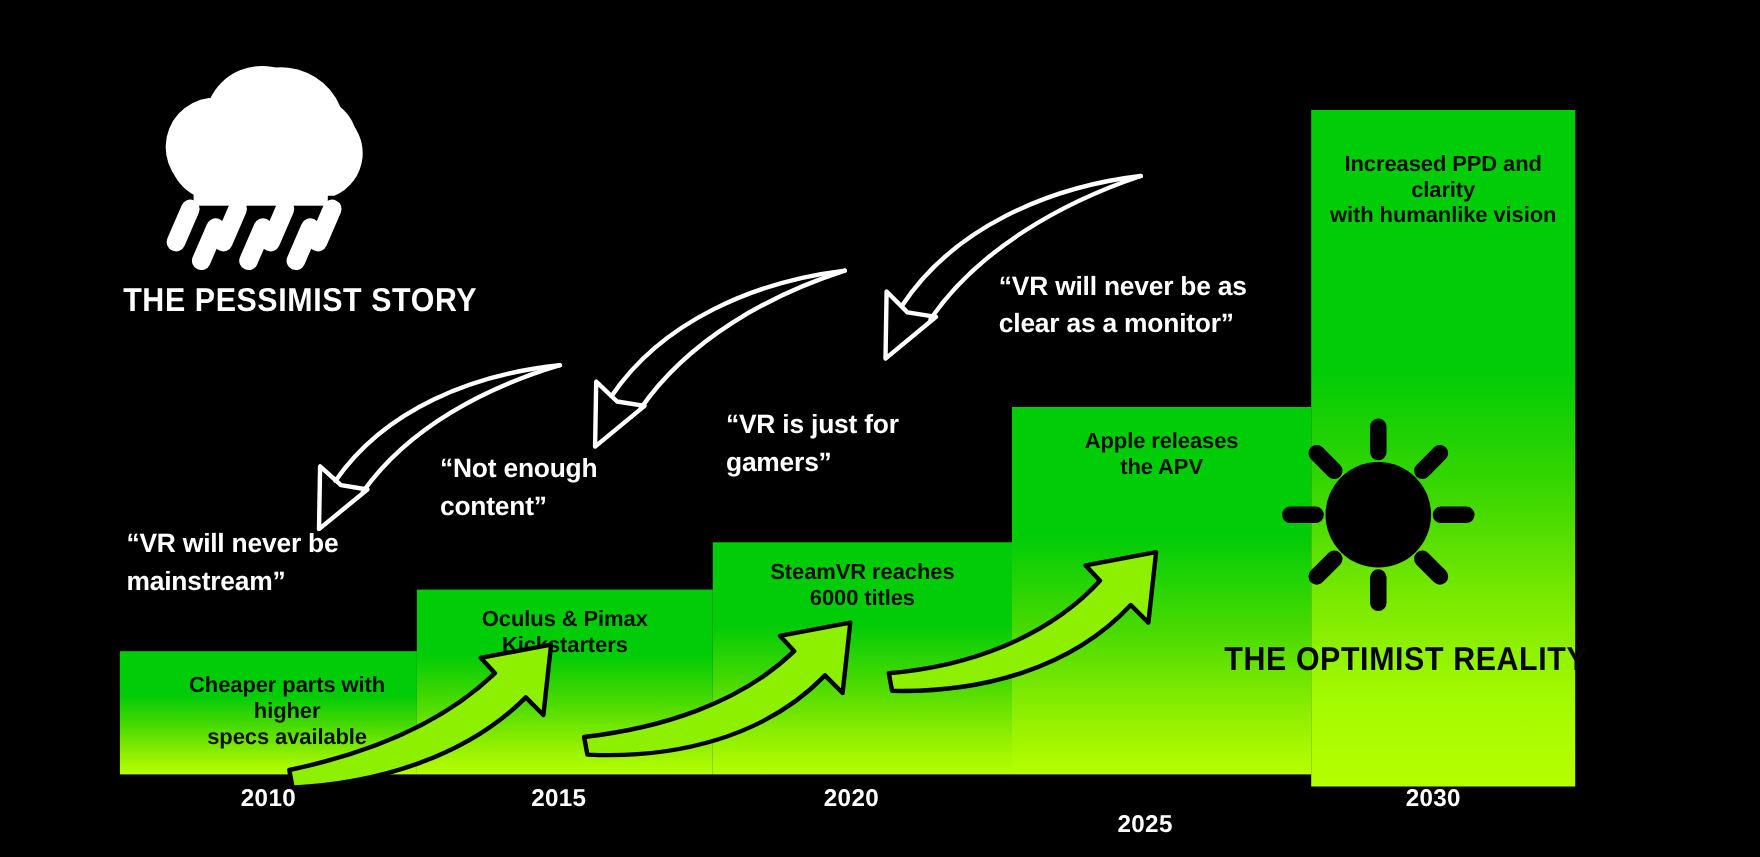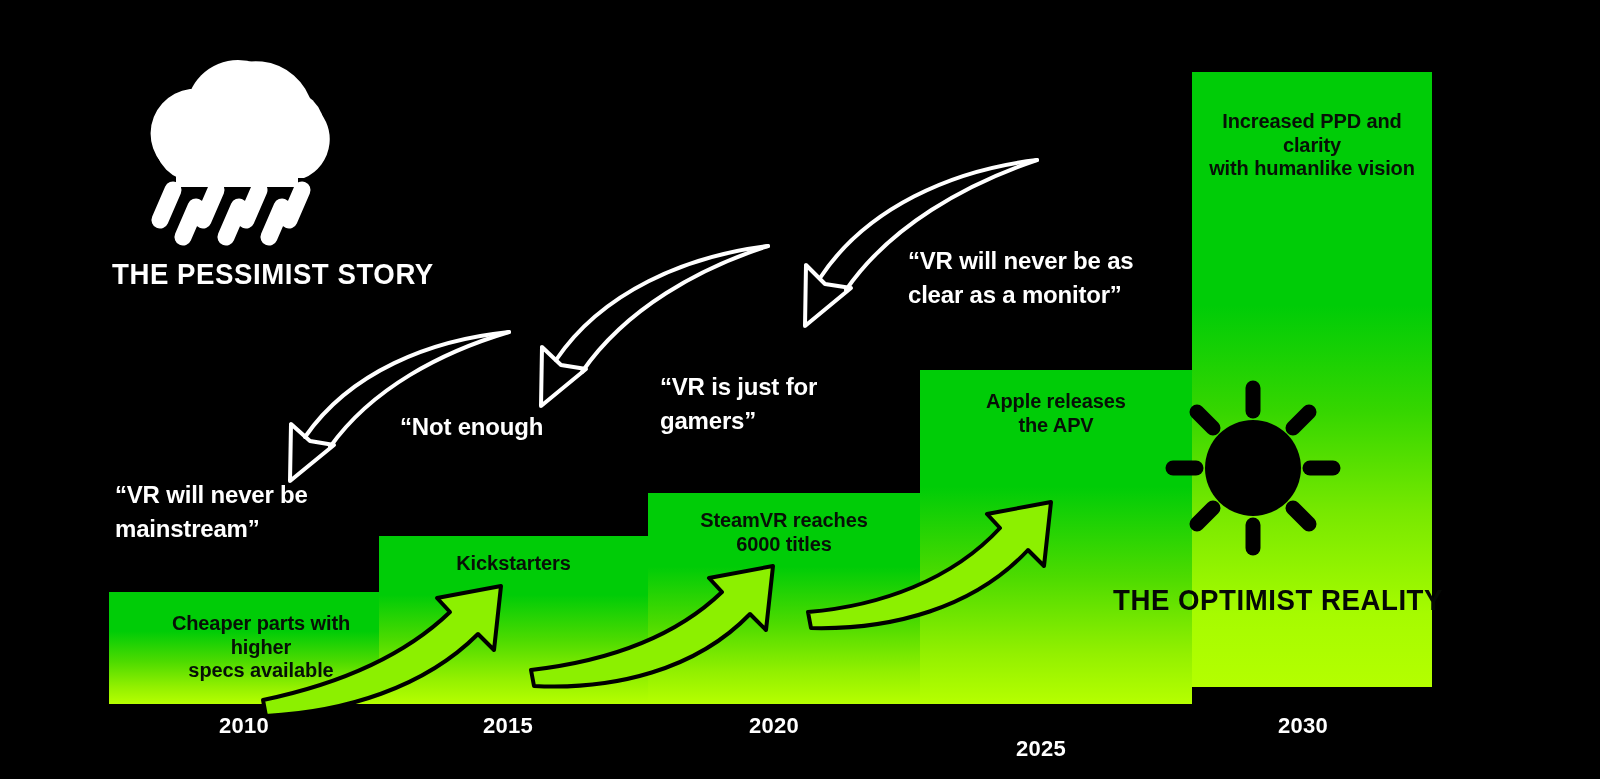--- a/index.html
+++ b/index.html
@@ -92,39 +92,40 @@
 
   <div class="bar bar-top-flat" style="left:109px; top:592px; width:270px; height:112px;">
     <div class="bar-label" style="top:20px; font-size:20px;padding-left:34px;">
       <div>Cheaper parts with higher</div>
       <div>specs available</div>
     </div>
   </div>
 
   <div class="bar bar-top-flat" style="left:379px; top:536px; width:269px; height:168px;">
     <div class="bar-label" style="top:16px; font-size:20px;">
+      <div>Oculus &amp; Pimax</div>
       <div>Kickstarters</div>
     </div>
   </div>
 
   <div class="bar bar-top-flat" style="left:648px; top:493px; width:272px; height:211px;">
     <div class="bar-label" style="top:16px; font-size:20px;">
       <div>SteamVR reaches</div>
       <div>6000 titles</div>
     </div>
   </div>
 
   <div class="bar bar-top-flat" style="left:920px; top:370px; width:272px; height:334px;">
     <div class="bar-label" style="top:20px; font-size:20px;">
       <div>Apple releases</div>
       <div>the APV</div>
     </div>
   </div>
 
-  <div class="bar" style="left:1192px; top:72px; width:240px; height:615px;
+  <div class="bar" style="left:1192px; top:100px; width:240px; height:615px;
               background:linear-gradient(to bottom,#00cc07 0%,#00cc07 38%,#35d600 55%,#79e900 72%,#a6fb00 88%,#b4ff00 100%);">
     <div class="bar-label" style="top:38px; font-size:20px;">
       <div>Increased PPD and clarity</div>
       <div>with humanlike vision</div>
     </div>
   </div>
 
   <svg class="overlay" viewBox="0 0 1600 779">
 
     <g fill="#ffffff">
@@ -200,20 +201,21 @@
 
   </svg>
 
   <div class="quote" style="left:115px; top:478px; width:260px; font-size:24px;">
     <div>“VR will never be</div>
     <div>mainstream”</div>
   </div>
 
   <div class="quote" style="left:400px; top:410px; width:226px; font-size:24px;">
     <div>“Not enough</div>
+    <div>content”</div>
   </div>
 
   <div class="quote" style="left:660px; top:370px; width:230px; font-size:24px;">
     <div>“VR is just for</div>
     <div>gamers”</div>
   </div>
 
   <div class="quote" style="left:908px; top:244px; width:270px; font-size:24px;">
     <div>“VR will never be as</div>
     <div>clear as a monitor”</div>

